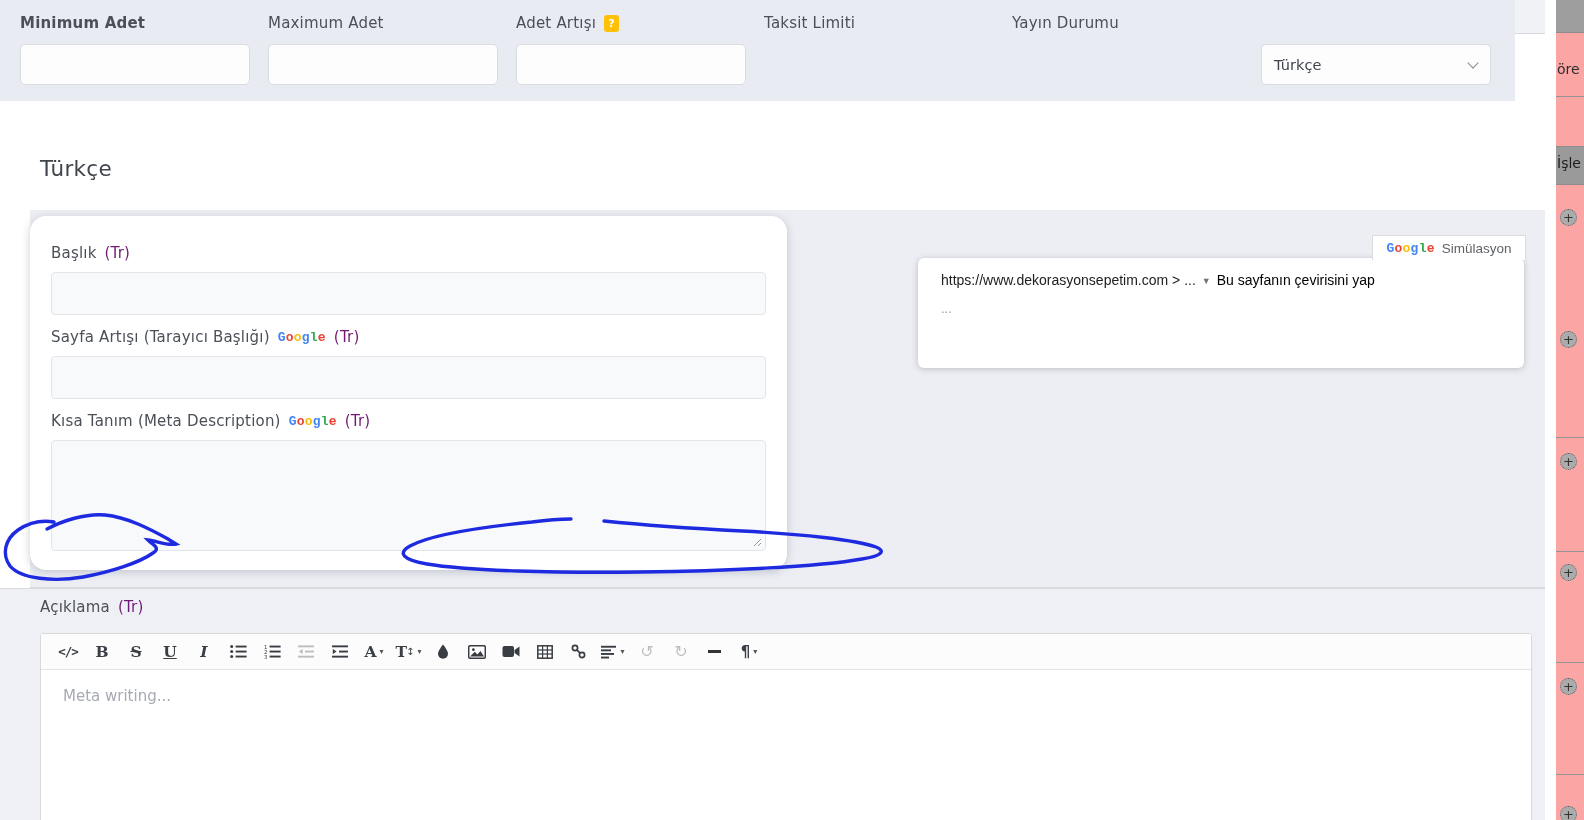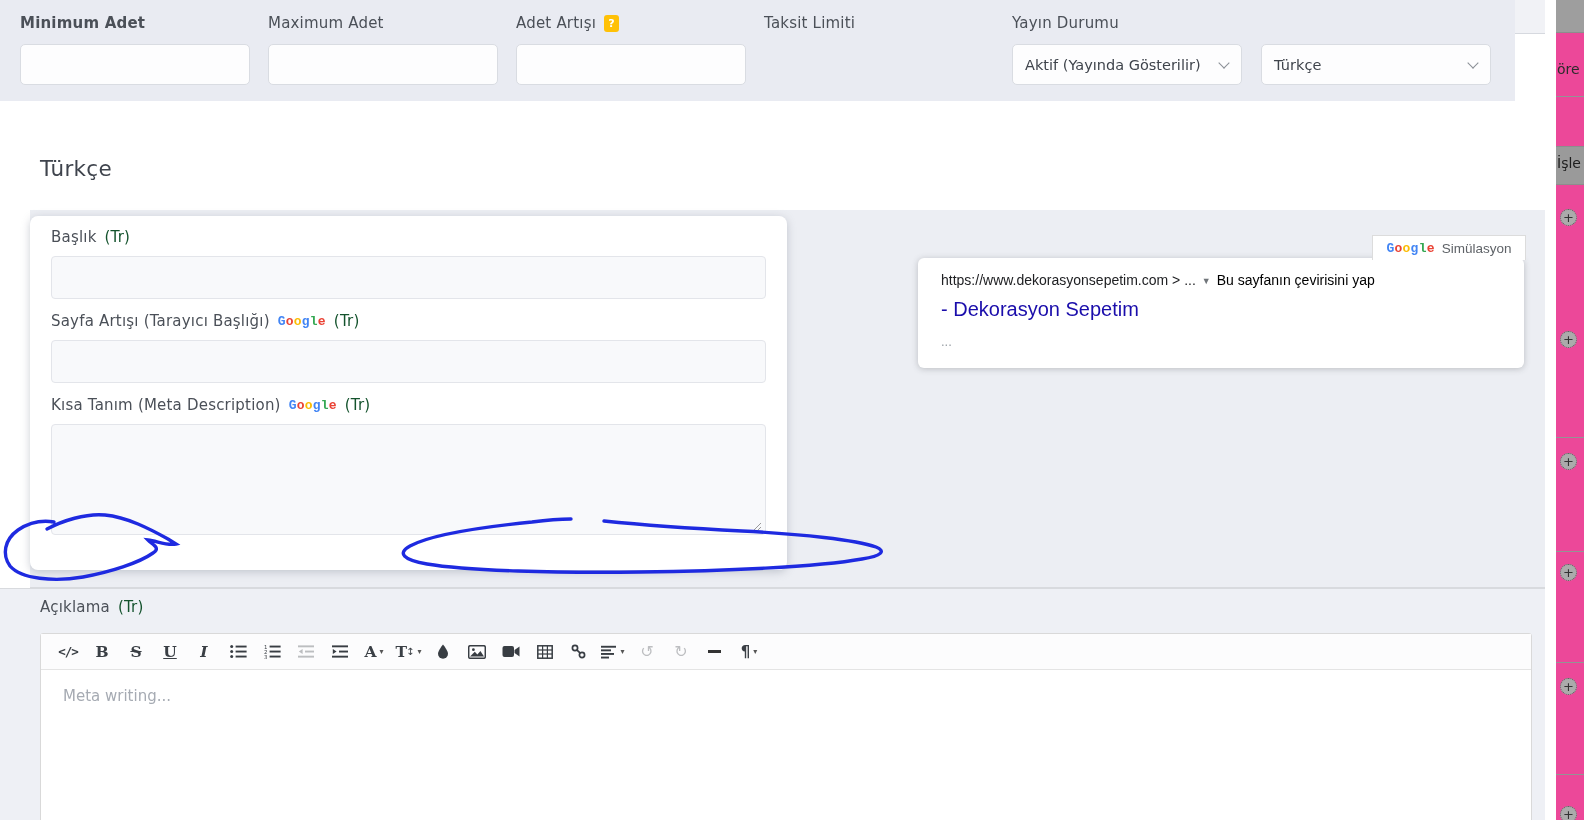--- a/index.html
+++ b/index.html
@@ -16,23 +16,23 @@
   .f-label{font-size:15px;color:#4b5058;display:flex;align-items:center;gap:8px;height:20px;letter-spacing:.2px}
   .help-badge{width:15px;height:17px;background:#ffc107;color:#fff;font-size:11px;font-weight:bold;border-radius:3px;display:flex;align-items:center;justify-content:center;cursor:pointer}
   .control{position:relative;margin-top:11px;height:41px;background:#fdfdfe;border:1px solid #d9dce2;border-radius:5px;box-sizing:border-box}
   .control input{width:100%;height:100%;border:none;background:transparent;outline:none;padding:0 10px;box-sizing:border-box;font:inherit;color:#3f444c}
   .select-box{display:flex;align-items:center;padding:0 12px;font-size:14.5px;color:#3f444c;cursor:pointer}
   .chev{position:absolute;right:13px;top:14px;width:7px;height:7px;border-right:1.6px solid #8a8f96;border-bottom:1.6px solid #8a8f96;transform:rotate(45deg)}
   
   .section-heading{position:absolute;left:40px;top:156px;font-size:21.5px;color:#3f444d;letter-spacing:.3px}
   
   .panel-main{position:absolute;left:30px;top:210px;width:1515px;height:377px;background:#eceef3;border-bottom:1px solid #d8dade}
-  .card{position:absolute;left:0;top:6px;width:757px;height:354px;background:#fff;border-radius:8px;box-shadow:0 2px 9px rgba(140,146,160,.45);padding:8px 21px;box-sizing:border-box}
+  .card{position:absolute;left:0;top:6px;width:757px;height:354px;background:#fff;border-radius:16px;box-shadow:0 2px 9px rgba(140,146,160,.45);padding:24px 21px;box-sizing:border-box}
   .card-label{font-size:15px;color:#4b5058;display:flex;align-items:center;gap:8px;margin:4px 0 10px;letter-spacing:.2px}
-  .red-tag{color:#14532d}
+  .red-tag{color:#701a75}
   .glogo{font-weight:bold;font-size:13px;font-family:Liberation Mono, monospace;letter-spacing:.2px}
   .card-input{position:relative;height:43px;background:#f8f9fb;border:1px solid #e3e5ea;border-radius:4px;box-sizing:border-box;margin-bottom:13px}
   .card-input input{width:100%;height:100%;border:none;background:transparent;outline:none;padding:0 12px;box-sizing:border-box;font:inherit}
   .card-textarea{position:relative;height:111px;background:#f8f9fb;border:1px solid #e3e5ea;border-radius:4px;box-sizing:border-box}
   .card-textarea textarea{width:100%;height:100%;border:none;background:transparent;outline:none;resize:none;padding:10px 12px;box-sizing:border-box;font:inherit}
   .resize-grip{position:absolute;right:3px;bottom:3px;width:9px;height:9px;pointer-events:none}
   
   .sim-tab{position:absolute;left:1342px;top:25px;width:152px;height:24px;background:#fff;border:1px solid #dcdcdc;border-bottom:none;display:flex;align-items:center;justify-content:center;gap:7px;font-size:13.5px;color:#5f6368;font-family:"Liberation Sans",sans-serif;z-index:2}
   .sim-box{position:absolute;left:888px;top:48px;width:606px;height:110px;background:#fff;border-radius:6px;box-shadow:0 1px 6px rgba(60,64,70,.28);padding:14px 0 0 23px;box-sizing:border-box;font-family:"Liberation Sans",sans-serif;z-index:1}
   .sim-url{font-size:14px;color:#202124;display:flex;align-items:center}
@@ -46,21 +46,21 @@
   .editor{position:absolute;left:40px;top:44px;width:1492px;height:200px;background:#fff;border:1px solid #d9d9d9;border-radius:3px;box-sizing:border-box}
   .toolbar{height:35px;border-bottom:1px solid #e4e4e4;background:#fcfcfd;display:flex;align-items:center;padding:0 10px}
   .tb-btn{min-width:25px;height:26px;margin:0 4.5px;display:flex;align-items:center;justify-content:center;color:#3a3f45;cursor:pointer}
   .tb-btn.disabled{opacity:.32}
   .caret{font-size:8px;color:#555;margin-left:3px}
   .tb-letter{font-size:15.5px;font-weight:bold;font-family:"DejaVu Serif",serif}
   .tb-code{font-family:"DejaVu Sans Mono",monospace;font-size:12.5px;letter-spacing:-1px;font-weight:bold}
   .hline{display:inline-block;width:13px;height:3px;background:#333}
   .editor-body{padding:17px 22px;font-size:15px;color:#a6abb3;cursor:text;height:140px}
   
-  .right-strip{position:absolute;left:1556px;top:0;width:28px;height:820px;background:#ec4899;overflow:hidden}
+  .right-strip{position:absolute;left:1556px;top:0;width:28px;height:820px;background:#fca5a5;overflow:hidden}
   .strip-head{position:absolute;left:0;top:0;width:28px;height:32px;background:#9e9e9e;border-bottom:1px solid #8d8d8d}
   .strip-band{position:absolute;left:0;top:146px;width:28px;height:37px;background:#9a9a9a;border-top:1px solid #8d8d8d;border-bottom:1px solid #8d8d8d}
   .strip-text{position:absolute;left:1px;font-size:14px;color:#2c2c2c;white-space:nowrap}
   .strip-sep{position:absolute;left:0;width:28px;height:1px;background:#949494}
   .plus-btn{position:absolute;left:4px;width:17px;height:17px;border:1.4px dotted #5f5f5f;border-radius:50%;color:#333;font-size:13px;line-height:15px;text-align:center;box-sizing:border-box;cursor:pointer;background:#ababab}
   
   .annot{position:absolute;left:0;top:0;width:1584px;height:820px;pointer-events:none;z-index:50}
 </style>
 </head>
 <body>
@@ -90,24 +90,20 @@
         <div class="control"><input class="txt" placeholder="" style=""></div>
       </div>
       <div class="field-group" style="left: 764px;">
         <div class="f-label">
           <span>Taksit Limiti</span>
         </div>
       </div>
       <div class="field-group" style="left: 1012px;">
         <div class="f-label">
           <span>Yayın Durumu</span>
-        </div>
-        <div class="control select-box">
-          <span>Aktif (Yayında Gösterilir)</span>
-          <span class="chev"></span>
         </div>
       </div>
       <div class="field-group" style="left: 1261px;">
         <div class="f-label"></div>
         <div class="control select-box">
           <span>Türkçe</span>
           <span class="chev"></span>
         </div>
       </div>
     </div>
@@ -141,21 +137,20 @@
   <div class="sim-tab">
     <span class="glogo"><span style="color:#4285F4">G</span><span style="color:#EA4335">o</span><span style="color:#FBBC05">o</span><span style="color:#4285F4">g</span><span style="color:#34A853">l</span><span style="color:#EA4335">e</span></span>
     <span>Simülasyon</span>
   </div>
   <div class="sim-box">
     <div class="sim-url">
       <span>https://www.dekorasyonsepetim.com &gt; ...</span>
       <span class="sim-caret">▼</span>
       <span class="sim-translate">Bu sayfanın çevirisini yap</span>
     </div>
-    <div class="sim-title">- Dekorasyon Sepetim</div>
     <div class="sim-snippet">...</div>
   </div>
 </div>
 
 <div class="section-desc">
   <div class="desc-label">
     <span>Açıklama</span>
     <span class="red-tag">(Tr)</span>
   </div>
   <div class="editor">

